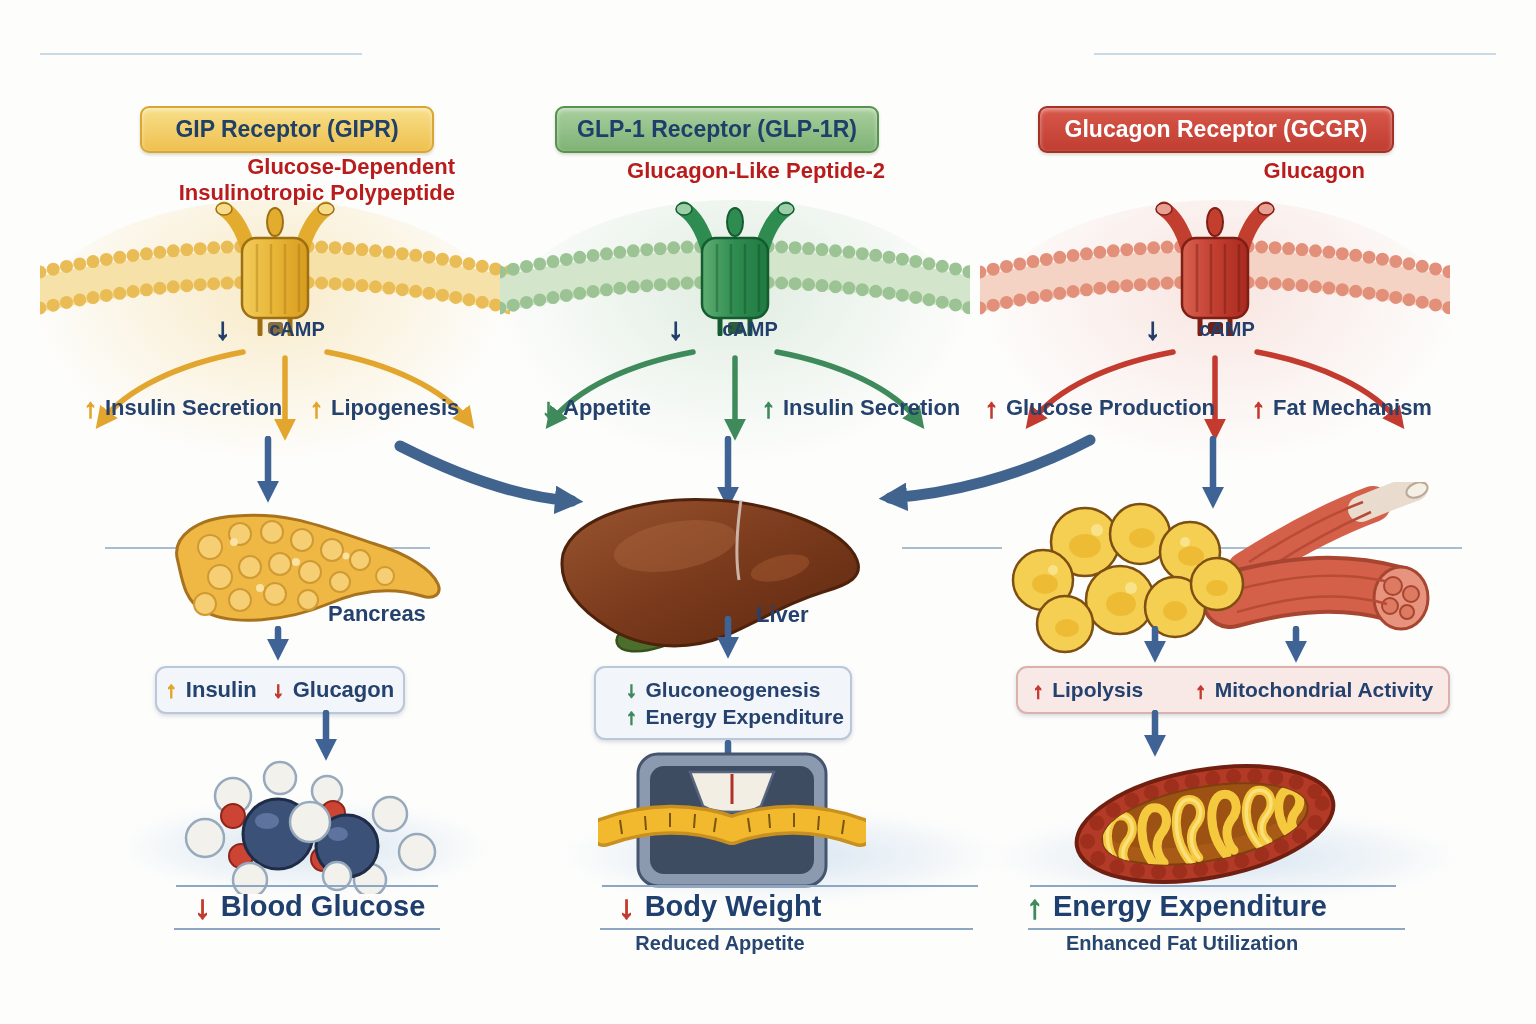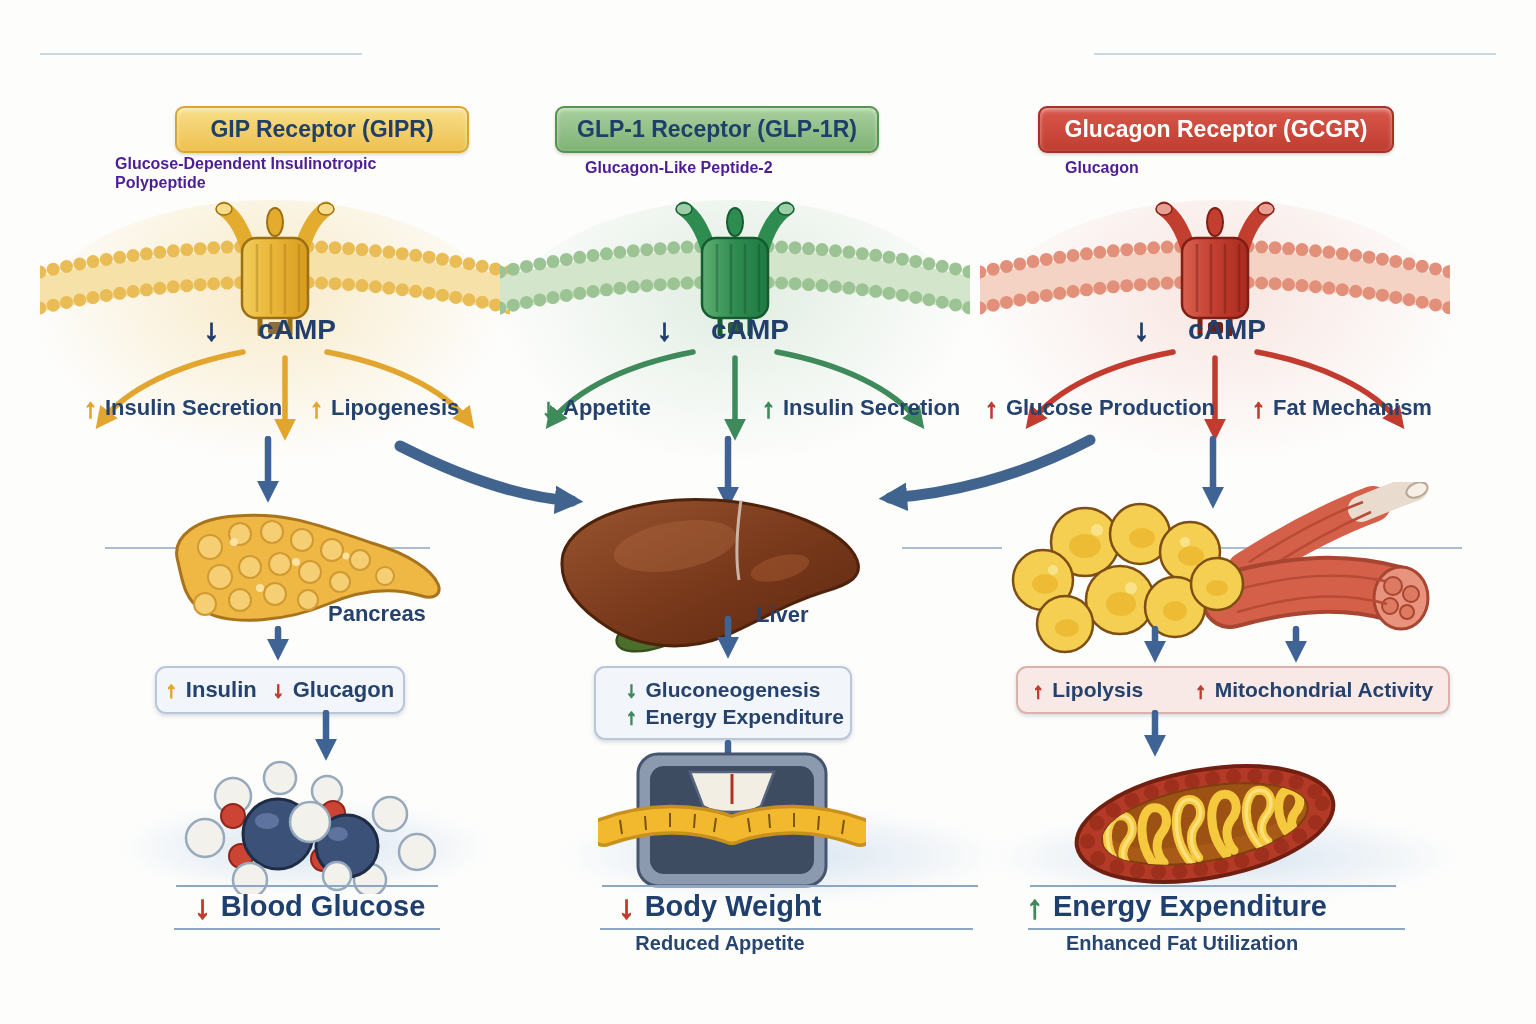--- a/index.html
+++ b/index.html
@@ -4,28 +4,28 @@
 <style>
   html,body{margin:0;padding:0;background:#ffffff;}
   #canvas{position:relative;width:1536px;height:1024px;overflow:hidden;background:#fdfdfc;
           font-family:"Liberation Sans",sans-serif;}
   .abs{position:absolute;}
   .title{width:100%;top:24px;text-align:center;font-size:40px;font-weight:bold;color:#3A5E93;letter-spacing:.5px;}
   .hline{height:2px;background:#CBD8E6;}
   .midline{height:2px;background:#A9BDCF;}
   .col-hdr{display:flex;align-items:center;justify-content:center;font-size:23px;font-weight:bold;
            border-radius:9px;box-shadow:0 2px 3px rgba(120,110,80,.25), inset 0 2px 4px rgba(255,255,255,.5);}
-  .hdr-gip{background:linear-gradient(#F8DF8A,#EEC04F);border:2px solid #D8A733;color:#204066;margin-left:35px;}
+  .hdr-gip{background:linear-gradient(#F8DF8A,#EEC04F);border:2px solid #D8A733;color:#204066;}
   .hdr-glp{background:linear-gradient(#A9CF9E,#7FB275);border:2px solid #55934F;color:#1D3F69;}
   .hdr-gcg{background:linear-gradient(#D8584A,#BF3D31);border:2px solid #A53227;color:#FFFFFF;}
-  .sub{text-align:left;font-size:16px;font-weight:bold;color:#4c1d95;line-height:1.2;}
+  .sub{text-align:right;font-size:22px;font-weight:bold;color:#b91c1c;line-height:1.2;}
   .tint{border-radius:50%;}
   .camp{display:flex;align-items:center;justify-content:center;gap:9px;font-weight:bold;color:#223F6B;}
   .camp .glyph{font-size:30px;-webkit-text-stroke:1.4px #223F6B;}
-  .camp .lbl{font-size:28px;margin-left:30px;}
+  .camp .lbl{font-size:20px;margin-left:30px;}
   .fx{display:flex;align-items:center;gap:8px;font-size:22px;font-weight:bold;color:#24426D;white-space:nowrap;}
   .glyph{font-weight:bold;line-height:1;}
   .fx .glyph{font-size:26px;}
   .c-y{color:#E2A62E;-webkit-text-stroke:1.4px #E2A62E;}
   .c-g{color:#3E8A5B;-webkit-text-stroke:1.4px #3E8A5B;}
   .c-r{color:#C23B2E;-webkit-text-stroke:1.4px #C23B2E;}
   .fxbox{border-radius:11px;display:flex;align-items:center;justify-content:center;
          font-weight:bold;color:#24426D;box-shadow:0 2px 4px rgba(100,110,130,.25);}
   .box-blue{background:#F2F5F9;border:2px solid #B9C7DA;}
   .box-pink{background:#F8E9E7;border:2px solid #D9B2AB;}

